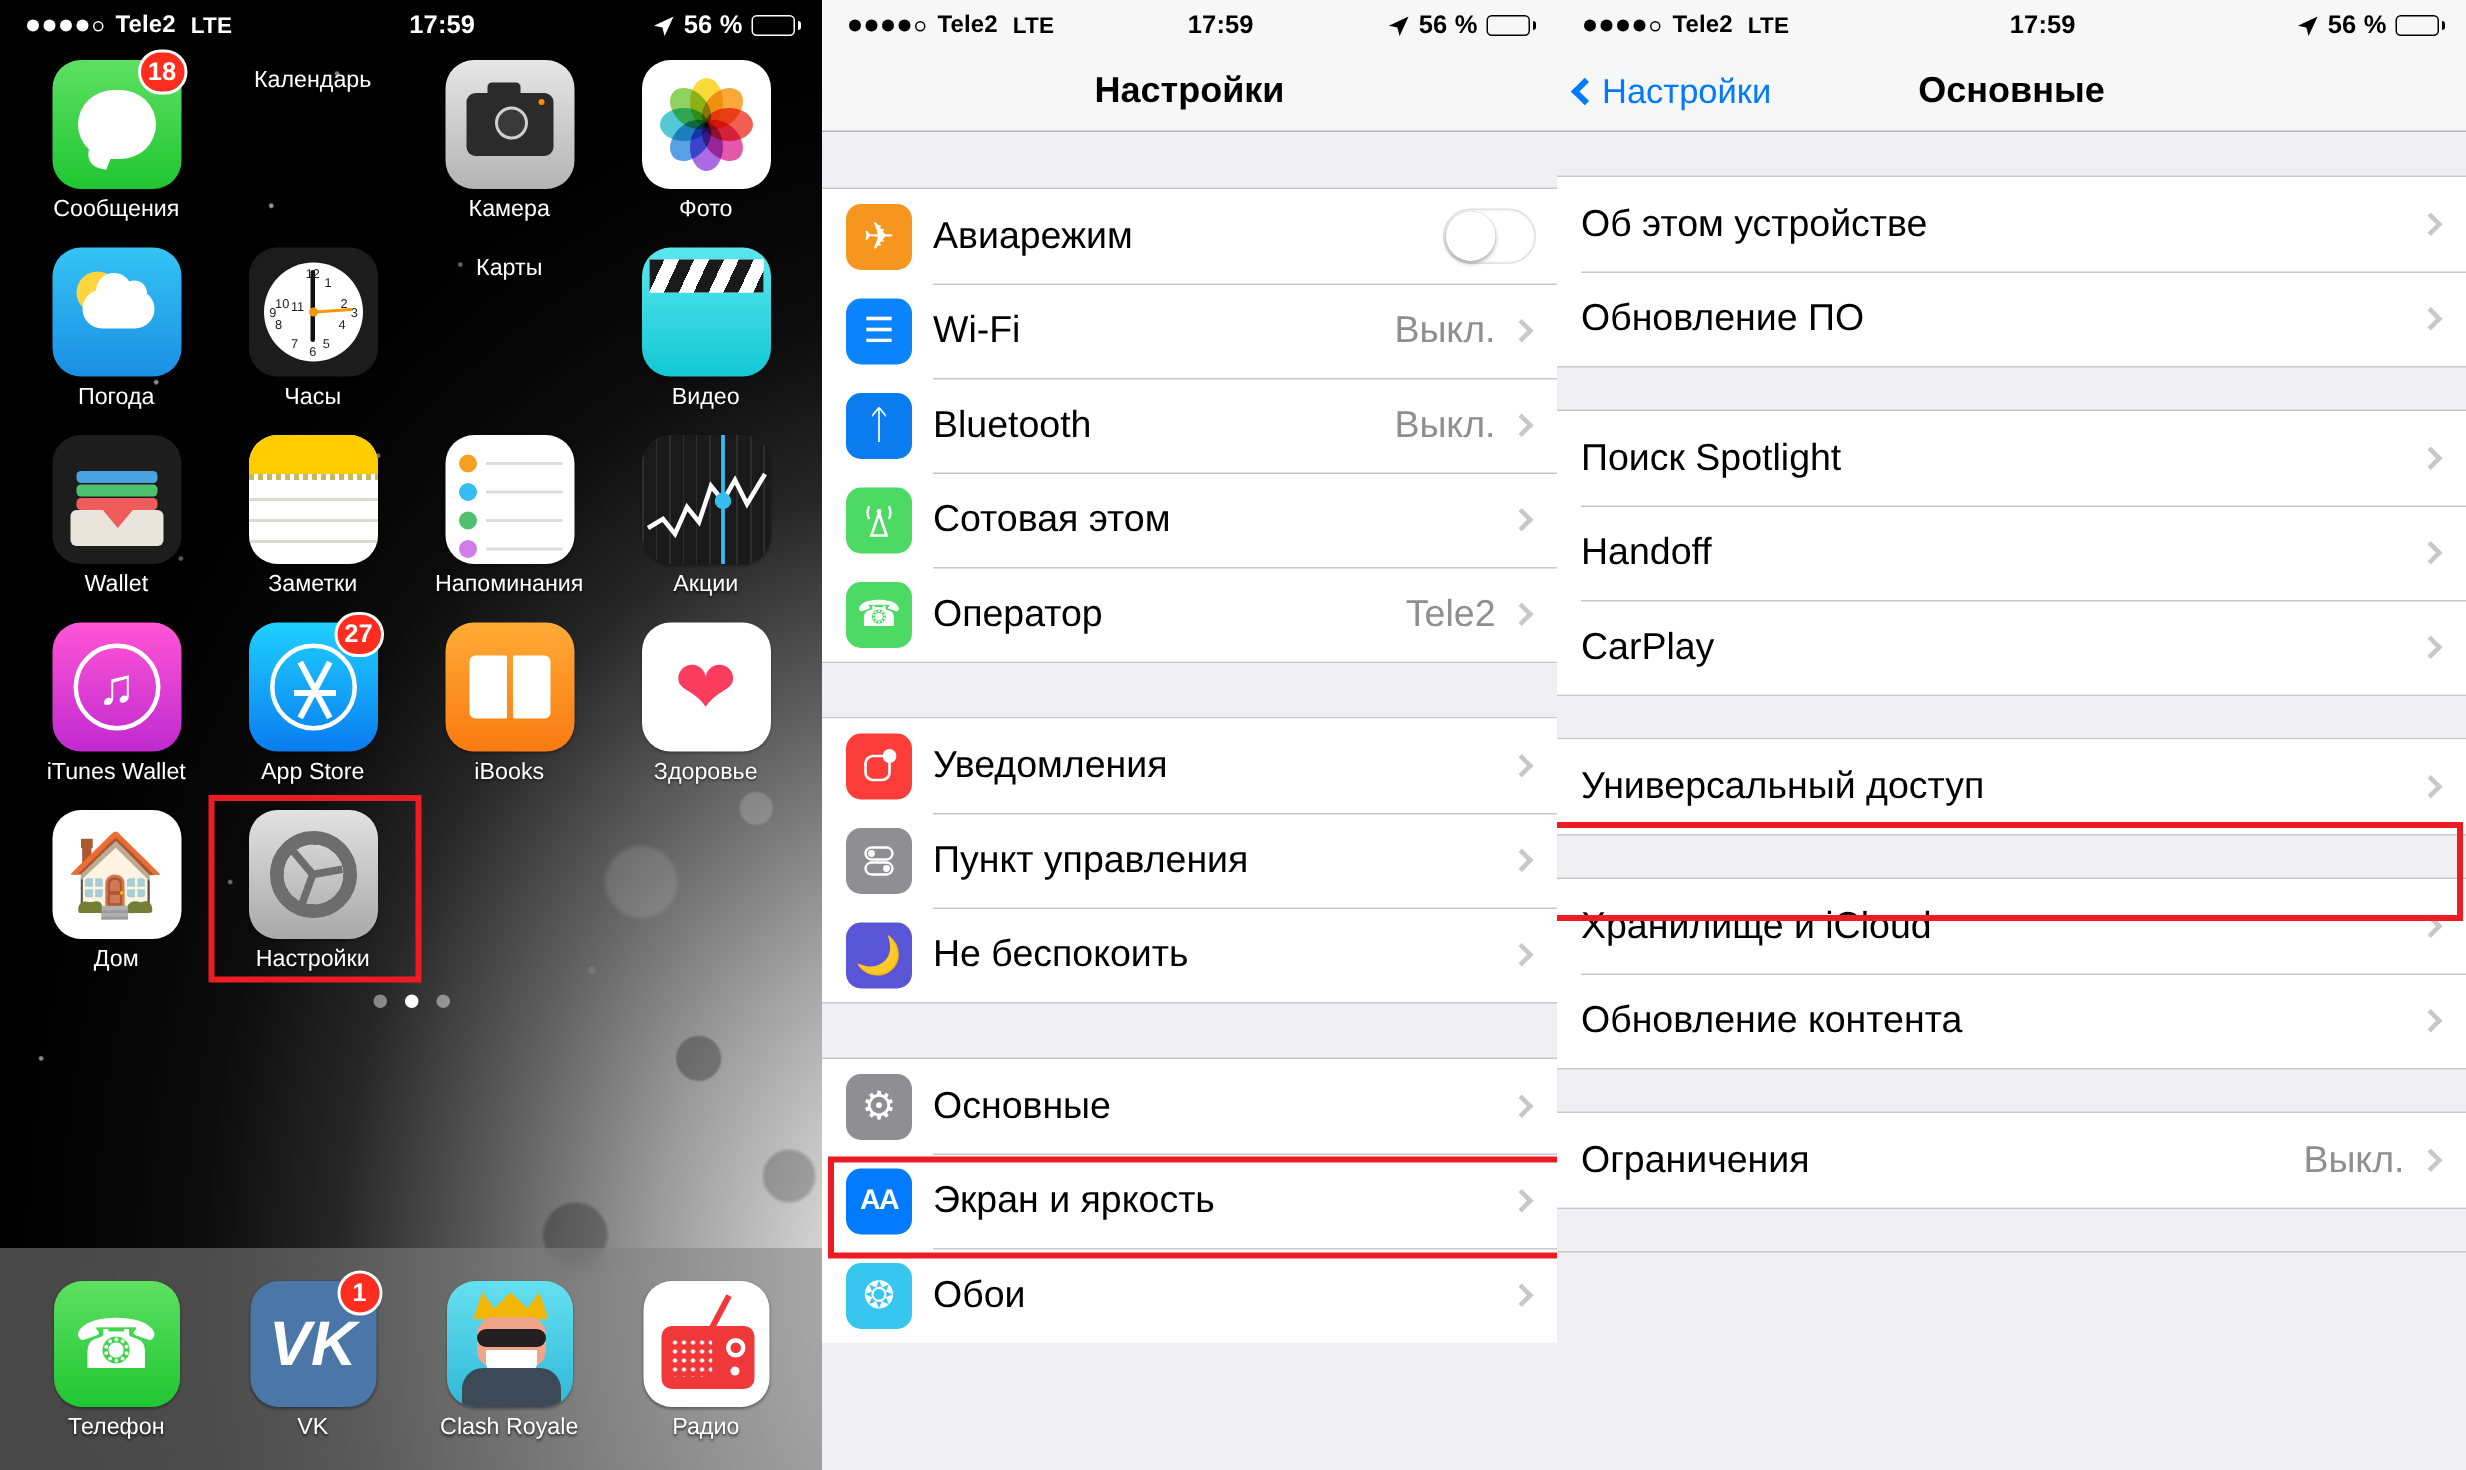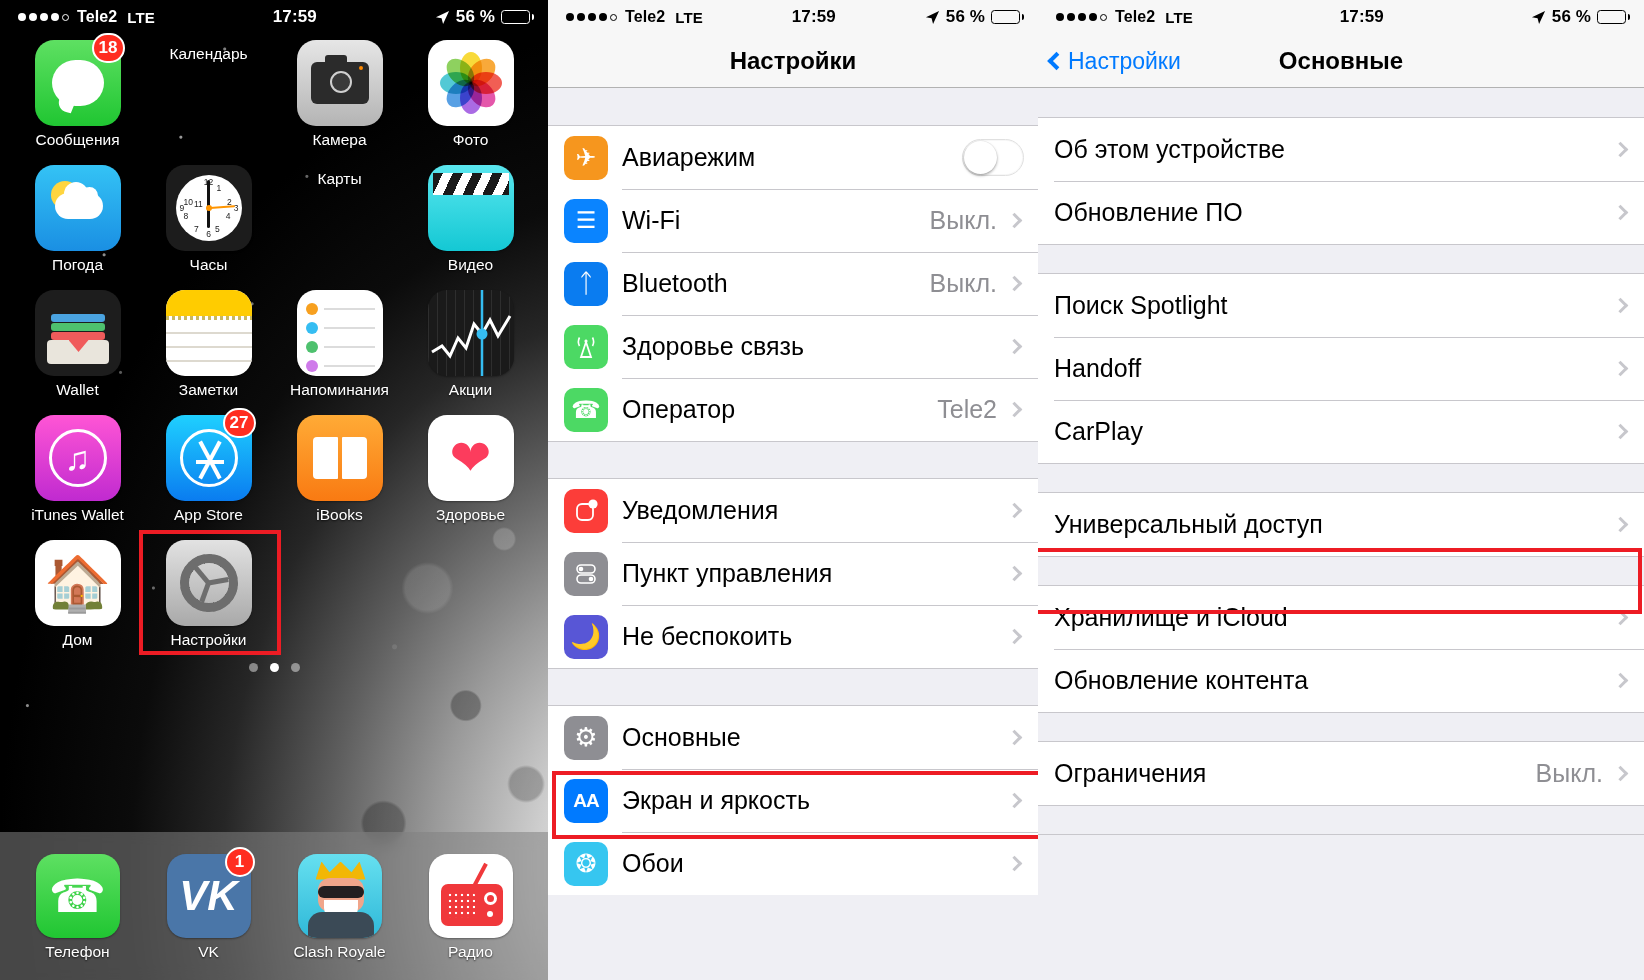--- a/index.html
+++ b/index.html
@@ -600,21 +600,21 @@
       </div>
       <div class="row with-icon">
         <div class="row-icon ri-cell">
           <svg width="26" height="26" viewBox="0 0 26 26">
             <path d="M13 8 L18 23 L8 23 Z" fill="none" stroke="#fff" stroke-width="1.8"></path>
             <path d="M6.5 3.5 A9 9 0 0 0 6.5 12" fill="none" stroke="#fff" stroke-width="1.6"></path>
             <path d="M19.5 3.5 A9 9 0 0 1 19.5 12" fill="none" stroke="#fff" stroke-width="1.6"></path>
             <circle cx="13" cy="7" r="1.6" fill="#fff"></circle>
           </svg>
         </div>
-        <div class="row-label">Здоровье связь</div>
+        <div class="row-label">Сотовая этом</div>
         <div class="row-value"></div>
         <div class="chev"></div>
       </div>
       <div class="row with-icon">
         <div class="row-icon ri-phone">☎</div>
         <div class="row-label">Оператор</div>
         <div class="row-value">Tele2</div>
         <div class="chev"></div>
       </div>
     </div>

